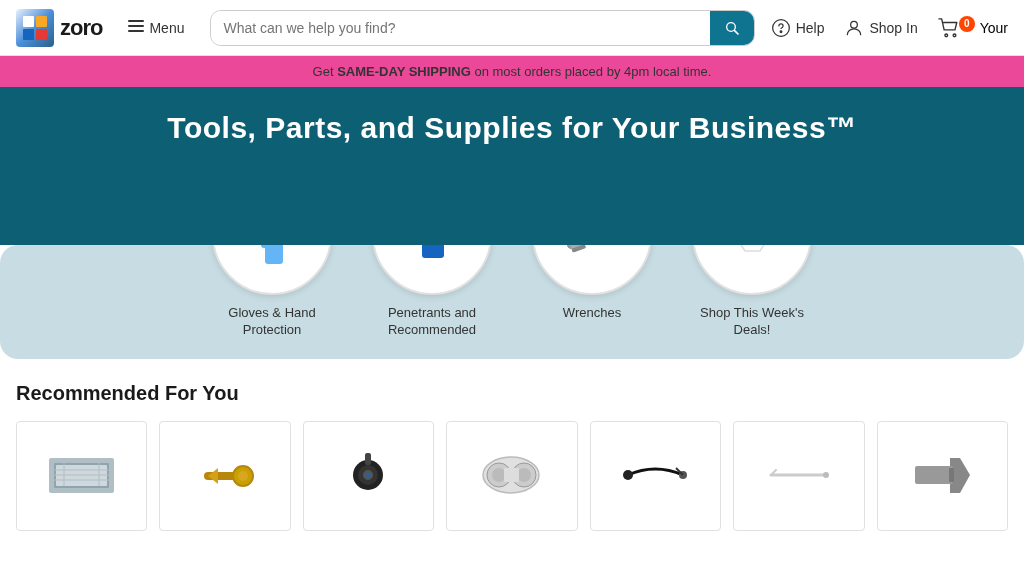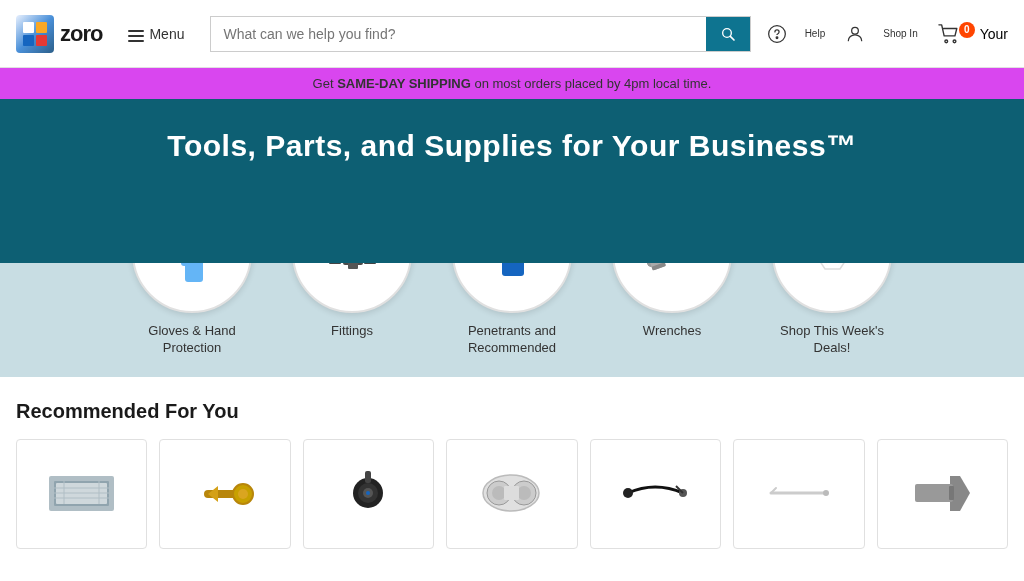--- a/index.html
+++ b/index.html
@@ -5,21 +5,21 @@
     * { margin: 0; padding: 0; box-sizing: border-box; }
     body { font-family: Arial, sans-serif; font-size: 14px; background: #fff; width: 1024px; overflow-x: hidden; }
 
     
     .header {
       display: flex;
       align-items: center;
       padding: 8px 16px;
       background: #fff;
       border-bottom: 1px solid #e0e0e0;
-      height: 68px;
+      height: 56px;
       gap: 16px;
     }
     .logo-area {
       display: flex;
       align-items: center;
       gap: 6px;
       flex-shrink: 0;
     }
     .logo-box {
       width: 38px;
@@ -35,21 +35,21 @@
       position: relative;
     }
     .logo-text {
       font-size: 22px;
       font-weight: 900;
       color: #1a1a1a;
       letter-spacing: -1px;
     }
     .menu-btn {
       display: flex;
-      align-items: flex-end;
+      align-items: flex-start;
       gap: 5px;
       padding: 6px 10px;
       background: none;
       border: none;
       cursor: pointer;
       font-size: 14px;
       color: #333;
       flex-shrink: 0;
     }
     .hamburger-lines {
@@ -61,21 +61,21 @@
       display: block;
       width: 16px;
       height: 2px;
       background: #333;
       border-radius: 1px;
     }
     .search-bar {
       display: flex;
       flex: 1;
       border: 1.5px solid #ccc;
-      border-radius: 0;
+      border-radius: 11px;
       overflow: hidden;
       height: 36px;
     }
     .search-bar input {
       flex: 1;
       border: none;
       outline: none;
       padding: 0 12px;
       font-size: 14px;
       color: #555;
@@ -96,25 +96,25 @@
     }
     .header-actions {
       display: flex;
       align-items: center;
       gap: 20px;
       flex-shrink: 0;
     }
     .header-action {
       display: flex;
       align-items: center;
-      gap: 18px;
+      gap: 5px;
       cursor: pointer;
       color: #333;
       text-decoration: none;
-      font-size: 10px;
+      font-size: 14px;
     }
     .header-action svg {
       width: 20px;
       height: 20px;
       fill: none;
       stroke: #333;
       stroke-width: 1.5;
     }
     .cart-badge {
       background: #ff4500;
@@ -132,50 +132,51 @@
     }
     .cart-area {
       display: flex;
       align-items: center;
       gap: 5px;
       cursor: pointer;
     }
 
     
     .shipping-banner {
-      background: #d946ef;
+      background: #ec4899;
       text-align: center;
       padding: 8px;
       font-size: 13px;
       color: #333;
     }
     .shipping-banner strong {
       font-weight: bold;
     }
 
     
     .hero {
       background: #0d5f73;
-      padding: 30px 20px 100px;
+      padding: 24px 20px 100px;
       text-align: center;
       position: relative;
     }
     .hero h1 {
       color: #fff;
       font-size: 30px;
       font-weight: bold;
       letter-spacing: 0.5px;
     }
 
     
     .category-section {
       background: #c8dde3;
       padding: 0 20px 20px;
       display: flex;
       justify-content: center;
+      border-radius: 18px;
     }
     .category-row {
       display: flex;
       gap: 20px;
       justify-content: center;
       margin-top: -70px;
       flex-wrap: nowrap;
     }
     .category-item {
       display: flex;
@@ -327,36 +328,20 @@
             <rect x="10" y="14" width="6" height="18" rx="3" fill="#90caf9"></rect>
             <rect x="16" y="12" width="6" height="18" rx="3" fill="#90caf9"></rect>
             <rect x="22" y="13" width="6" height="17" rx="3" fill="#90caf9"></rect>
             <rect x="8" y="28" width="20" height="5" rx="2" fill="#42a5f5"></rect>
           </g>
         </svg>
       </div>
       <span class="category-label">Gloves &amp; Hand Protection</span>
     </div>
 
-    <div class="category-item">
-      <div class="category-circle">
-        <svg class="fitting-svg" viewBox="0 0 65 65">
-          <g transform="translate(5,15)">
-            <rect x="0" y="14" width="18" height="10" rx="1" fill="#555"></rect>
-            <rect x="37" y="14" width="18" height="10" rx="1" fill="#555"></rect>
-            <rect x="4" y="10" width="12" height="18" rx="1" fill="#444"></rect>
-            <rect x="39" y="10" width="12" height="18" rx="1" fill="#444"></rect>
-            <rect x="14" y="16" width="27" height="7" rx="1" fill="#666"></rect>
-            <rect x="18" y="10" width="20" height="19" rx="2" fill="#4a4a4a"></rect>
-            <rect x="23" y="5" width="10" height="28" rx="1" fill="#555"></rect>
-          </g>
-        </svg>
-      </div>
-      <span class="category-label">Fittings</span>
-    </div>
 
 
     <div class="category-item">
       <div class="category-circle">
         <svg class="penetrant-svg" viewBox="0 0 65 65">
           <rect x="22" y="10" width="22" height="45" rx="3" fill="#1565c0"></rect>
           <rect x="22" y="10" width="22" height="8" rx="2" fill="#ffcc00"></rect>
           <rect x="25" y="22" width="16" height="20" rx="1" fill="#ffcc00"></rect>
           <text x="28" y="37" font-size="9" font-weight="bold" fill="#1565c0">WD</text>
           <rect x="26" y="6" width="14" height="6" rx="2" fill="#999"></rect>

